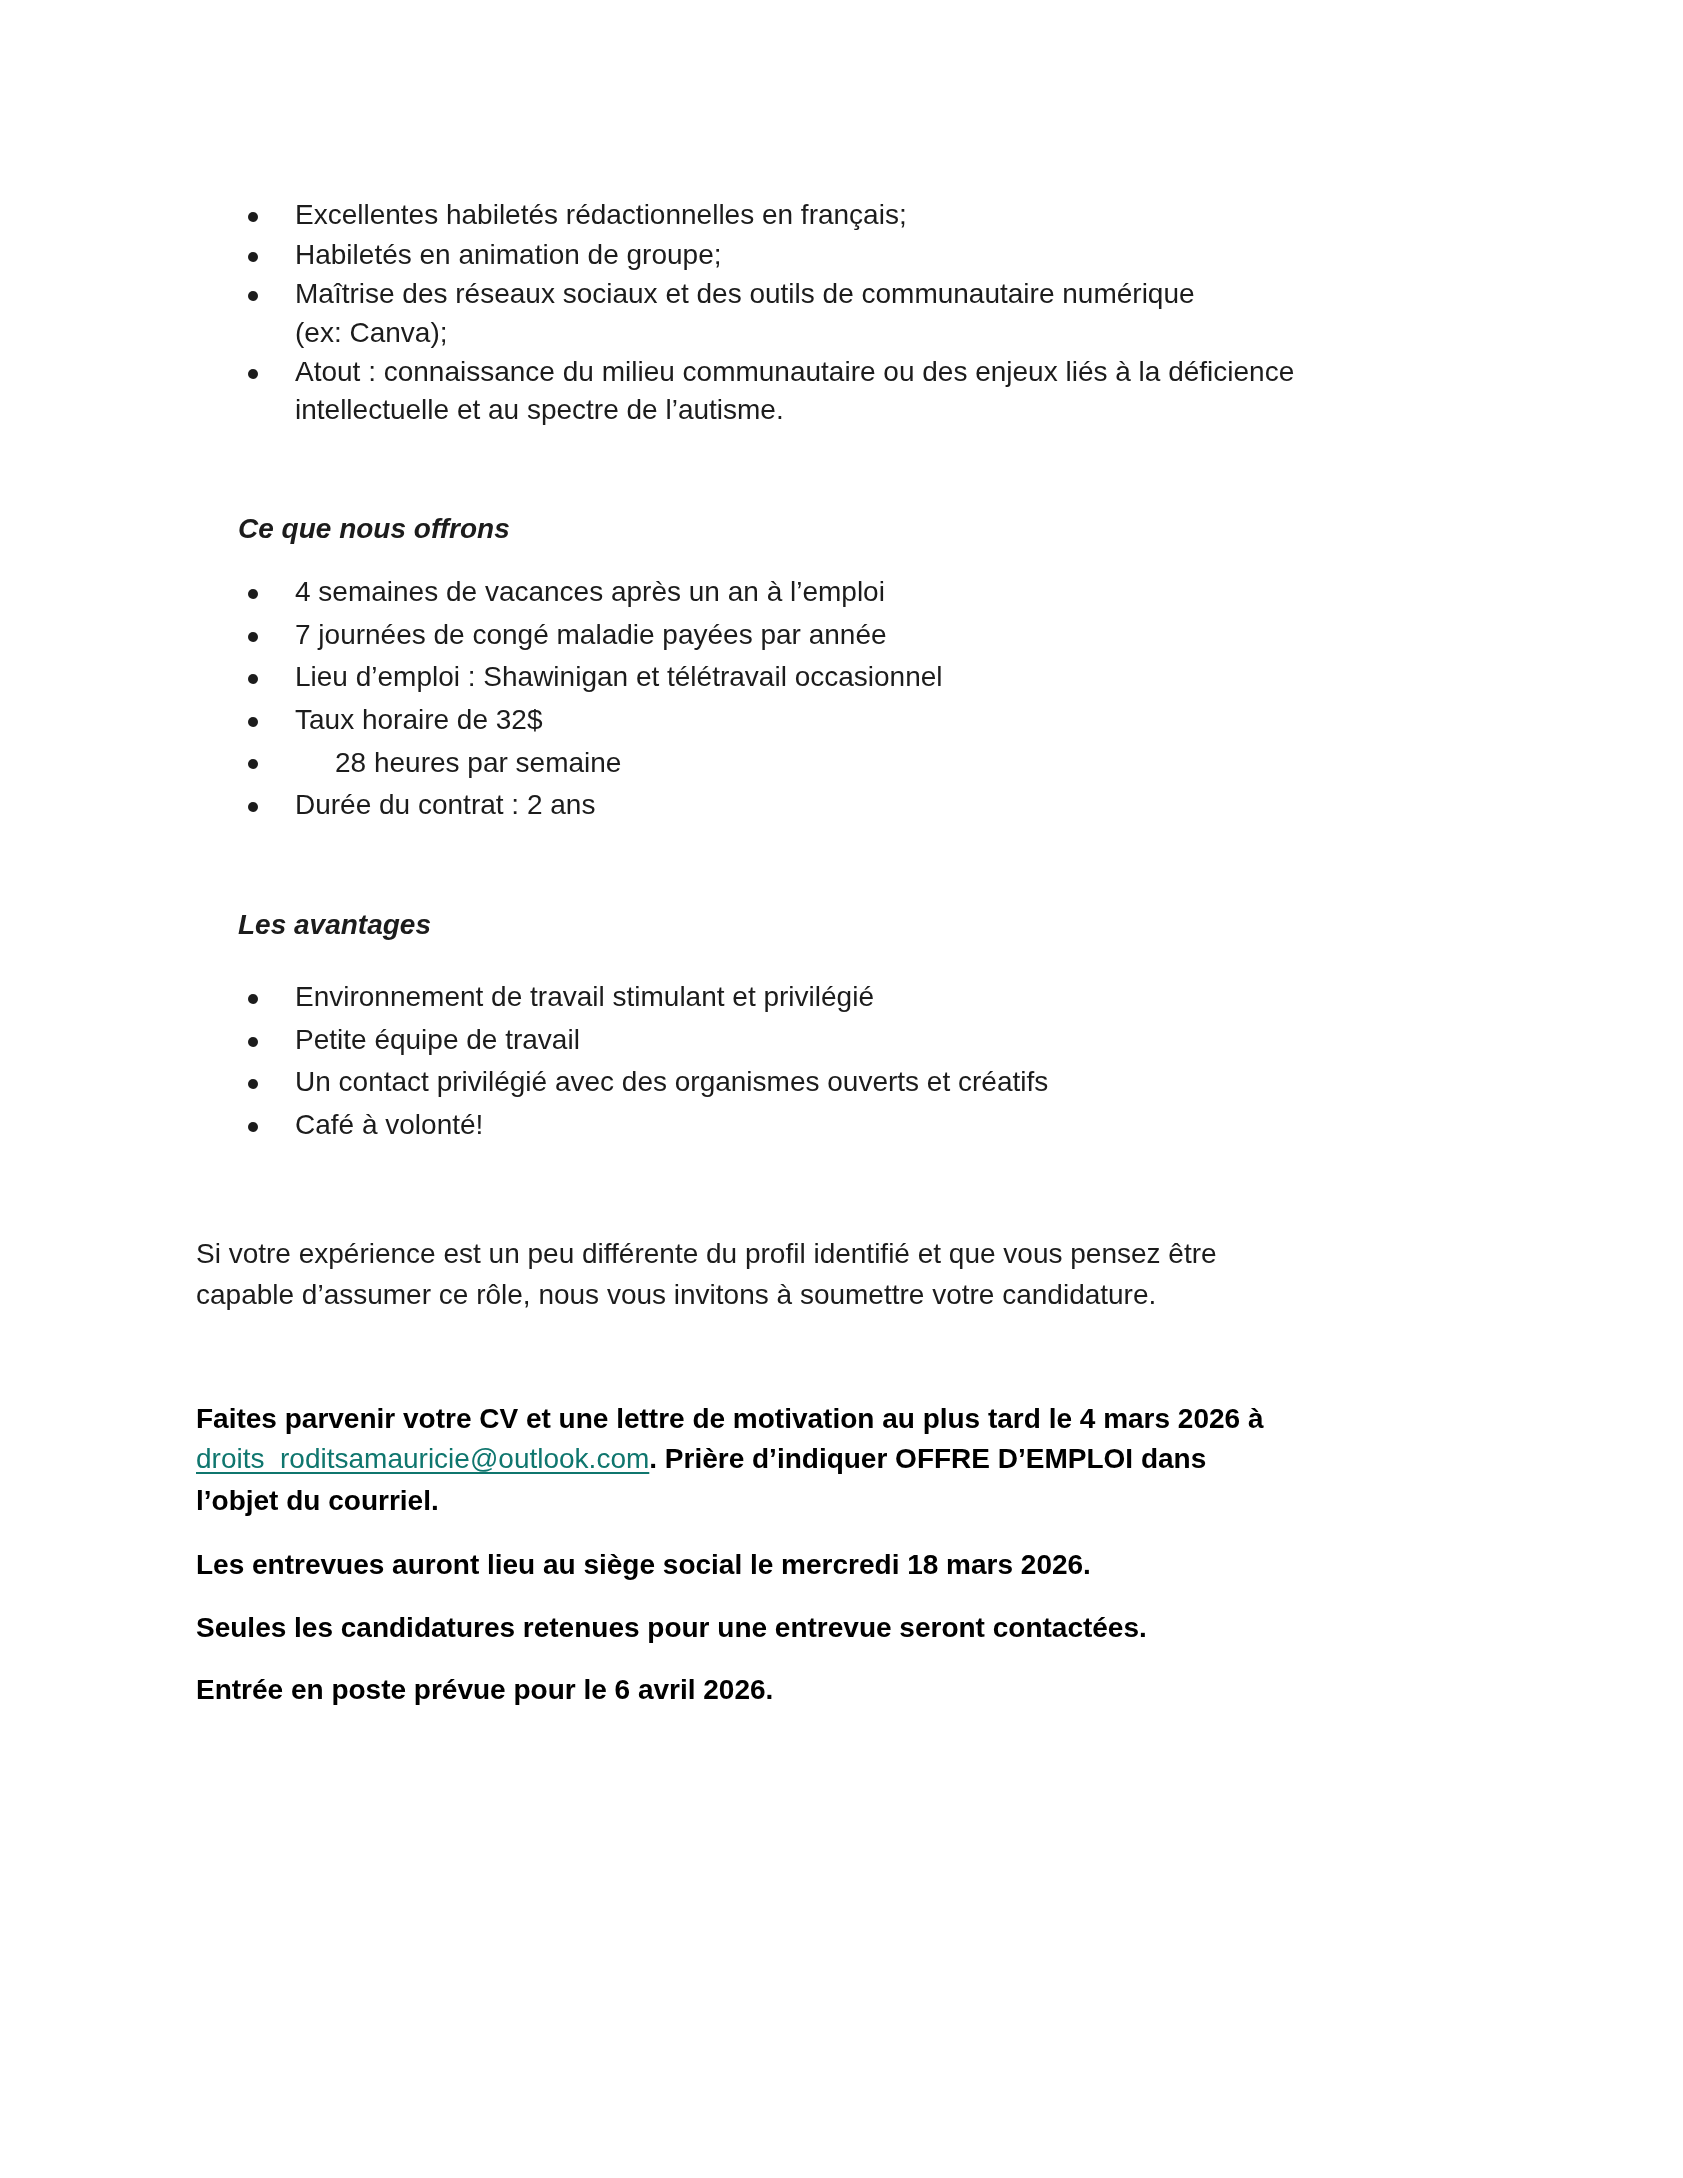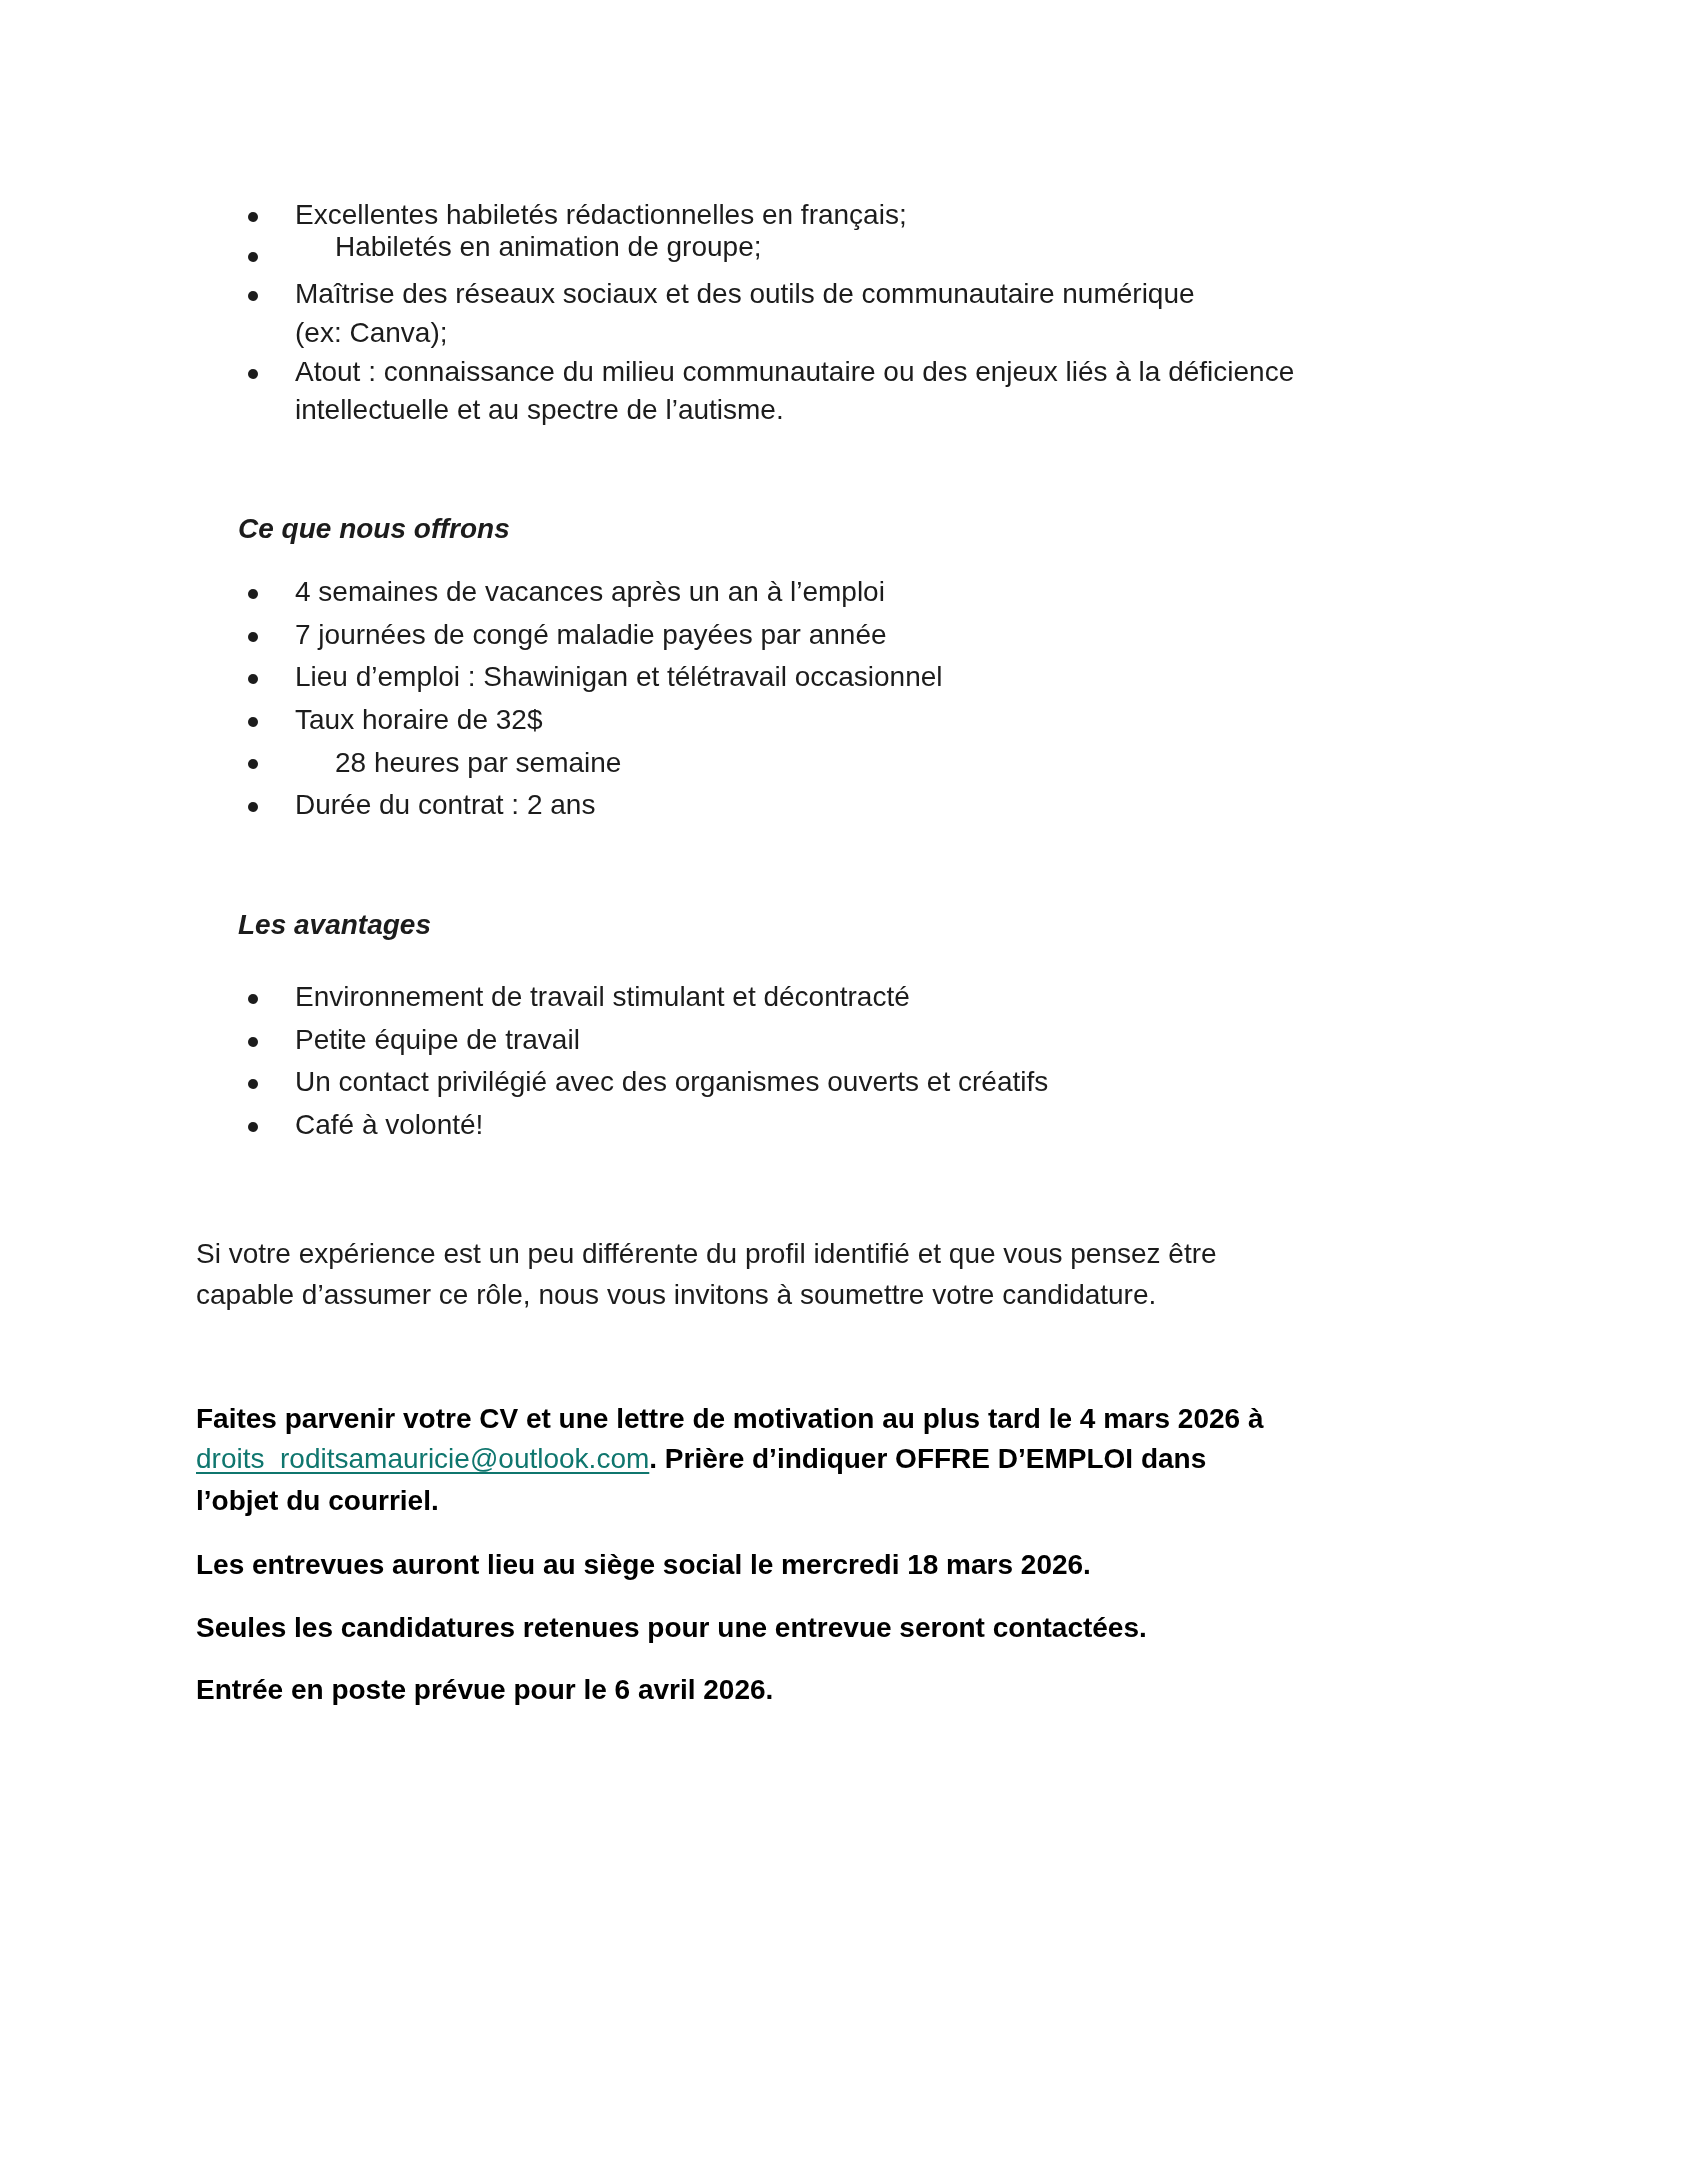--- a/index.html
+++ b/index.html
@@ -15,21 +15,21 @@
 </head>
 <body>
 
 <div class="page">
 
   <div>
     <div class="bullet" style="left:248px; top:212px;"></div>
     <div class="line" style="left:295px; top:195px;">Excellentes habiletés rédactionnelles en français;</div>
 
     <div class="bullet" style="left:248px; top:252px;"></div>
-    <div class="line" style="left:295px; top:227px;margin-left:40px;">Habiletés en animation de groupe;</div>
+    <div class="line" style="left:295px; top:235px;">Habiletés en animation de groupe;</div>
 
     <div class="bullet" style="left:248px; top:291px;"></div>
     <div class="line" style="left:295px; top:274px;">Maîtrise des réseaux sociaux et des outils de communautaire numérique</div>
     <div class="line" style="left:295px; top:313px;">(ex: Canva);</div>
 
     <div class="bullet" style="left:248px; top:369px;"></div>
     <div class="line" style="left:295px; top:352px;">Atout : connaissance du milieu communautaire ou des enjeux liés à la déficience</div>
     <div class="line" style="left:295px; top:390px;">intellectuelle et au spectre de l’autisme.</div>
   </div>
 
@@ -50,21 +50,21 @@
     <div class="bullet" style="left:248px; top:759px;"></div>
     <div class="line" style="left:295px; top:743px;margin-left:40px;">28 heures par semaine</div>
 
     <div class="bullet" style="left:248px; top:802px;"></div>
     <div class="line" style="left:295px; top:785px;">Durée du contrat : 2 ans</div>
   </div>
 
   <div class="line heading" style="left:196px; top:905px;">Les avantages</div>
   <div>
     <div class="bullet" style="left:248px; top:994px;"></div>
-    <div class="line" style="left:295px; top:977px;">Environnement de travail stimulant et décontracté</div>
+    <div class="line" style="left:295px; top:977px;">Environnement de travail stimulant et privilégié</div>
 
     <div class="bullet" style="left:248px; top:1037px;"></div>
     <div class="line" style="left:295px; top:1020px;">Petite équipe de travail</div>
 
     <div class="bullet" style="left:248px; top:1079px;"></div>
     <div class="line" style="left:295px; top:1062px;">Un contact privilégié avec des organismes ouverts et créatifs</div>
 
     <div class="bullet" style="left:248px; top:1122px;"></div>
     <div class="line" style="left:295px; top:1105px;">Café à volonté!</div>
   </div>

